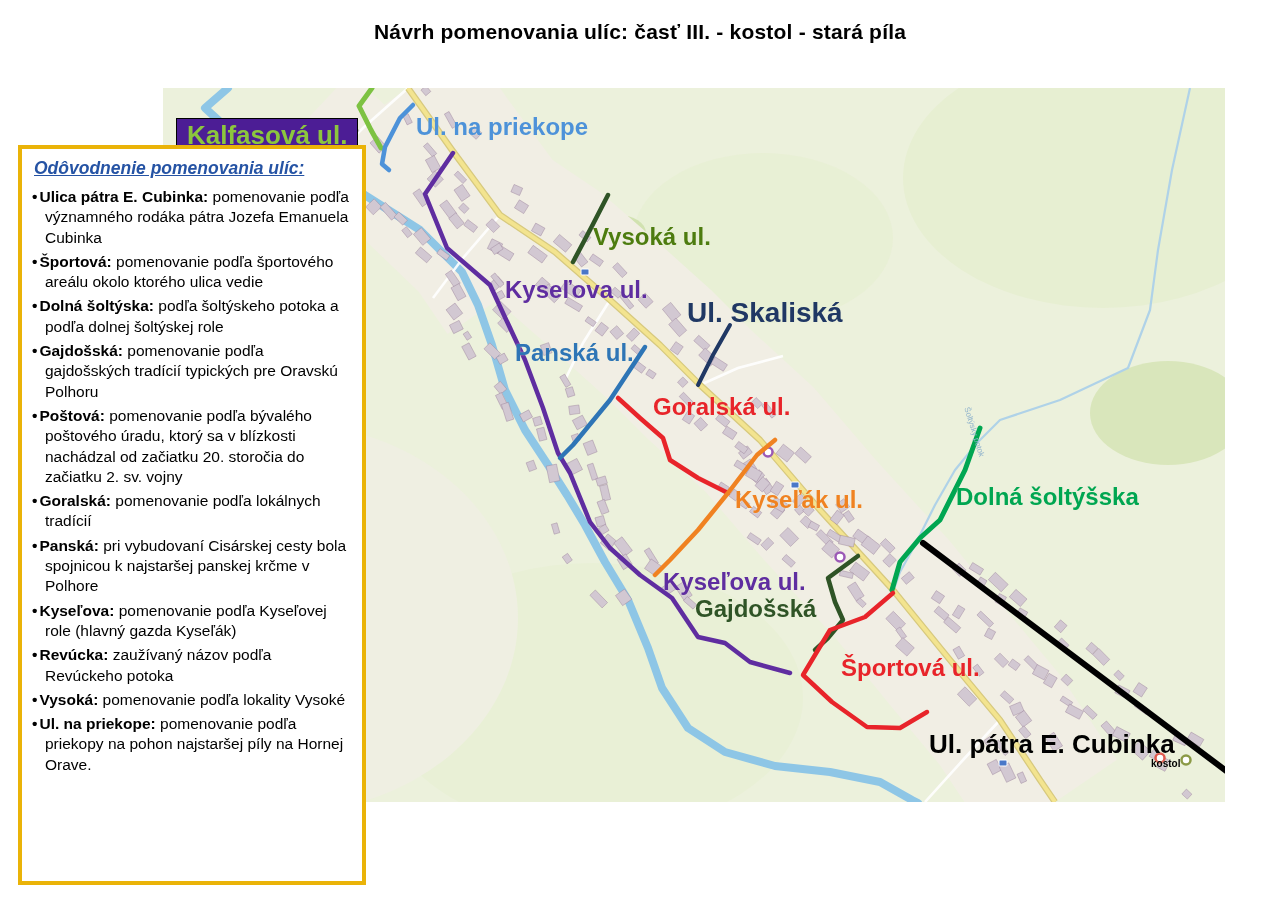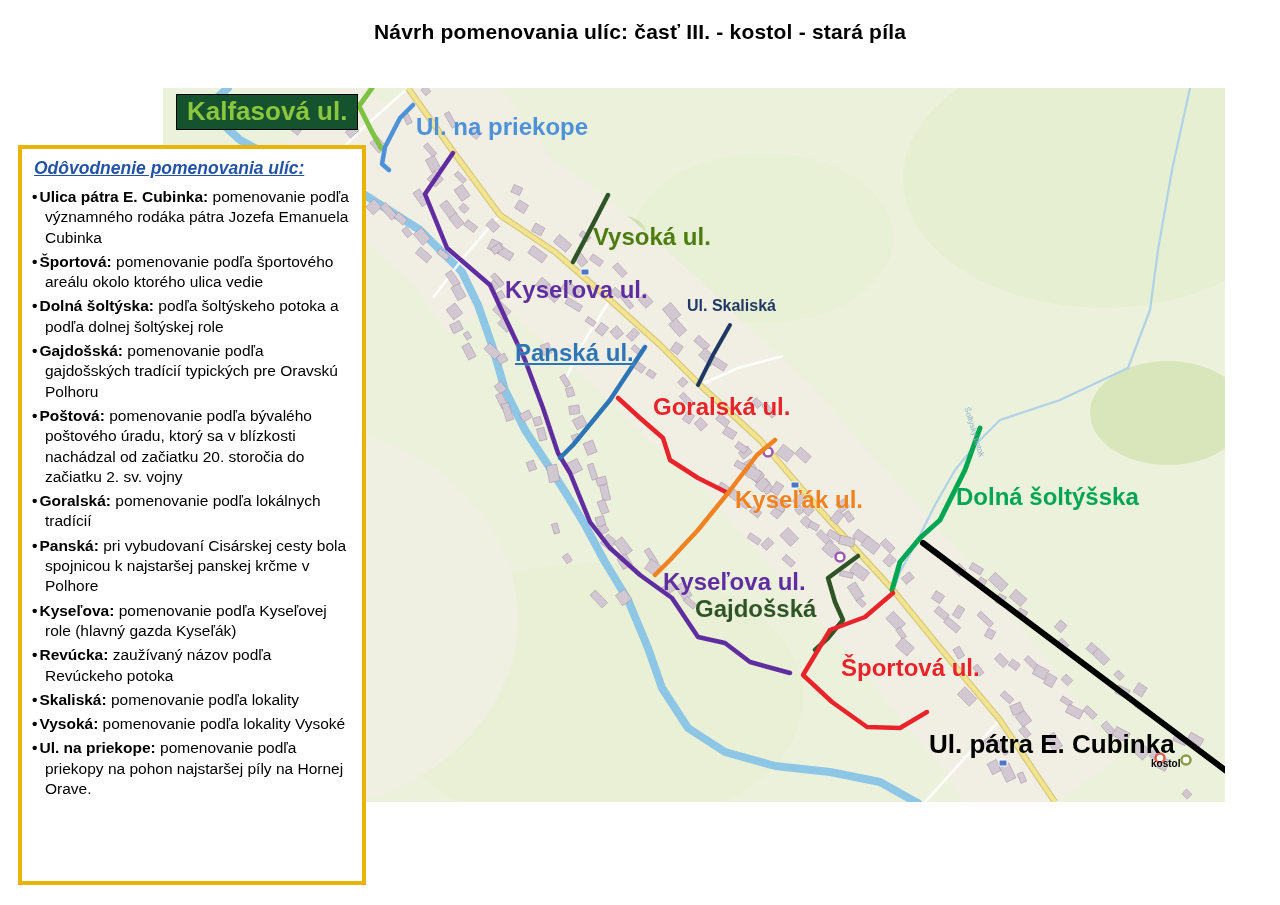--- a/index.html
+++ b/index.html
@@ -15,22 +15,23 @@
     position:absolute;left:163px;top:88px;width:1062px;height:714px;
     background:#ECF1DC;overflow:hidden;
   }
   #map svg{position:absolute;left:0;top:0;}
   #map-labels{position:absolute;left:0;top:0;width:100%;height:100%;}
   .mlabel{
     position:absolute;font-weight:bold;white-space:nowrap;line-height:1.05;
     text-shadow:0 0 2px rgba(236,241,220,0.6);
   }
   .mlabel.boxed{
-    background:#14532d;padding:3px 10px 4px 10px;text-shadow:none;
+    background:#4c1d95;padding:3px 10px 4px 10px;text-shadow:none;
     box-shadow:0 0 0 1px #000;
+    margin-top:24px;
   }
   .stream-label{
     position:absolute;font-size:8px;color:#8fb3cc;font-weight:normal;
     transform:rotate(73deg);transform-origin:left top;white-space:nowrap;
   }
   #legend{
     position:absolute;left:18px;top:145px;width:348px;height:740px;
     background:#ffffff;border:4px solid #eab308;box-sizing:border-box;
     padding:9px 12px 6px 10px;z-index:5;
   }
@@ -318,22 +319,22 @@
         <polyline points="760,455 1070,688" fill="none" stroke="#000000" stroke-width="6" stroke-linecap="round" stroke-linejoin="round"></polyline>
         <polyline points="695,468 665,490 672,514 680,532 665,550 652,562" fill="none" stroke="#2F5426" stroke-width="4.5" stroke-linecap="round" stroke-linejoin="round"></polyline>
         <polyline points="730,505 702,529 667,542 640,587 669,614 704,639 737,640 764,624" fill="none" stroke="#E8242A" stroke-width="4.5" stroke-linecap="round" stroke-linejoin="round"></polyline>
       </g>
   </svg>
   <div id="map-labels">
       <div class="mlabel boxed" style="left: 14px; top: 7px; font-size: 26px; color: rgb(140, 198, 62);">Kalfasová ul.</div>
       <div class="mlabel" style="left: 253px; top: 26px; font-size: 24px; color: rgb(77, 146, 217);">Ul. na priekope</div>
       <div class="mlabel" style="left: 430px; top: 136px; font-size: 24px; color: #4d7c0f;">Vysoká ul.</div>
       <div class="mlabel" style="left: 342px; top: 189px; font-size: 24px; color: rgb(95, 45, 160);">Kyseľova ul.</div>
-      <div class="mlabel" style="left: 524px; top: 210px; font-size: 16px; color: rgb(32, 56, 100);">Ul. Skaliská</div>
-      <div class="mlabel" style="left: 352px; top: 252px; font-size: 24px; color: rgb(46, 117, 182); text-decoration: underline;">Panská ul.</div>
+      <div class="mlabel" style="left: 524px; top: 210px; font-size: 28px; color: rgb(32, 56, 100);">Ul. Skaliská</div>
+      <div class="mlabel" style="left: 352px; top: 252px; font-size: 24px; color: rgb(46, 117, 182);">Panská ul.</div>
       <div class="mlabel" style="left: 490px; top: 306px; font-size: 24px; color: rgb(232, 36, 42);">Goralská ul.</div>
       <div class="mlabel" style="left: 572px; top: 399px; font-size: 24px; color: rgb(240, 130, 33);">Kyseľák ul.</div>
       <div class="mlabel" style="left: 793px; top: 396px; font-size: 24px; color: rgb(0, 166, 81);">Dolná šoltýšska</div>
       <div class="mlabel" style="left: 500px; top: 481px; font-size: 24px; color: rgb(95, 45, 160);">Kyseľova ul.</div>
       <div class="mlabel" style="left: 532px; top: 508px; font-size: 24px; color: rgb(47, 84, 38);">Gajdošská</div>
       <div class="mlabel" style="left: 678px; top: 567px; font-size: 24px; color: rgb(232, 36, 42);">Športová ul.</div>
       <div class="mlabel" style="left: 766px; top: 643px; font-size: 26px; color: rgb(0, 0, 0);">Ul. pátra E. Cubinka</div>
       <div class="mlabel" style="left: 988px; top: 671px; font-size: 10px; color: rgb(0, 0, 0);">kostol</div>
       <div class="stream-label" style="left: 808px; top: 318px;">Šoltýsky potok</div>
     </div>
@@ -344,17 +345,16 @@
   <ul>
       <li><b>Ulica pátra E. Cubinka:</b> pomenovanie podľa významného rodáka pátra Jozefa Emanuela Cubinka</li>
       <li><b>Športová:</b> pomenovanie podľa športového areálu okolo ktorého ulica vedie</li>
       <li><b>Dolná šoltýska:</b> podľa šoltýskeho potoka a podľa dolnej šoltýskej role</li>
       <li><b>Gajdošská:</b> pomenovanie podľa gajdošských tradícií typických pre Oravskú Polhoru</li>
       <li><b>Poštová:</b> pomenovanie podľa bývalého poštového úradu, ktorý sa v blízkosti nachádzal od začiatku 20. storočia do začiatku 2. sv. vojny</li>
       <li><b>Goralská:</b> pomenovanie podľa lokálnych tradícií</li>
       <li><b>Panská:</b> pri vybudovaní Cisárskej cesty bola spojnicou k najstaršej panskej krčme v Polhore</li>
       <li><b>Kyseľova:</b> pomenovanie podľa Kyseľovej role (hlavný gazda Kyseľák)</li>
       <li><b>Revúcka:</b> zaužívaný názov podľa Revúckeho potoka</li>
-      <li><b>Skaliská:</b> pomenovanie podľa lokality</li>
       <li><b>Vysoká:</b> pomenovanie podľa lokality Vysoké</li>
       <li><b>Ul. na priekope:</b> pomenovanie podľa priekopy na pohon najstaršej píly na Hornej Orave.</li>
     </ul>
 </div>
 
 </body></html>

